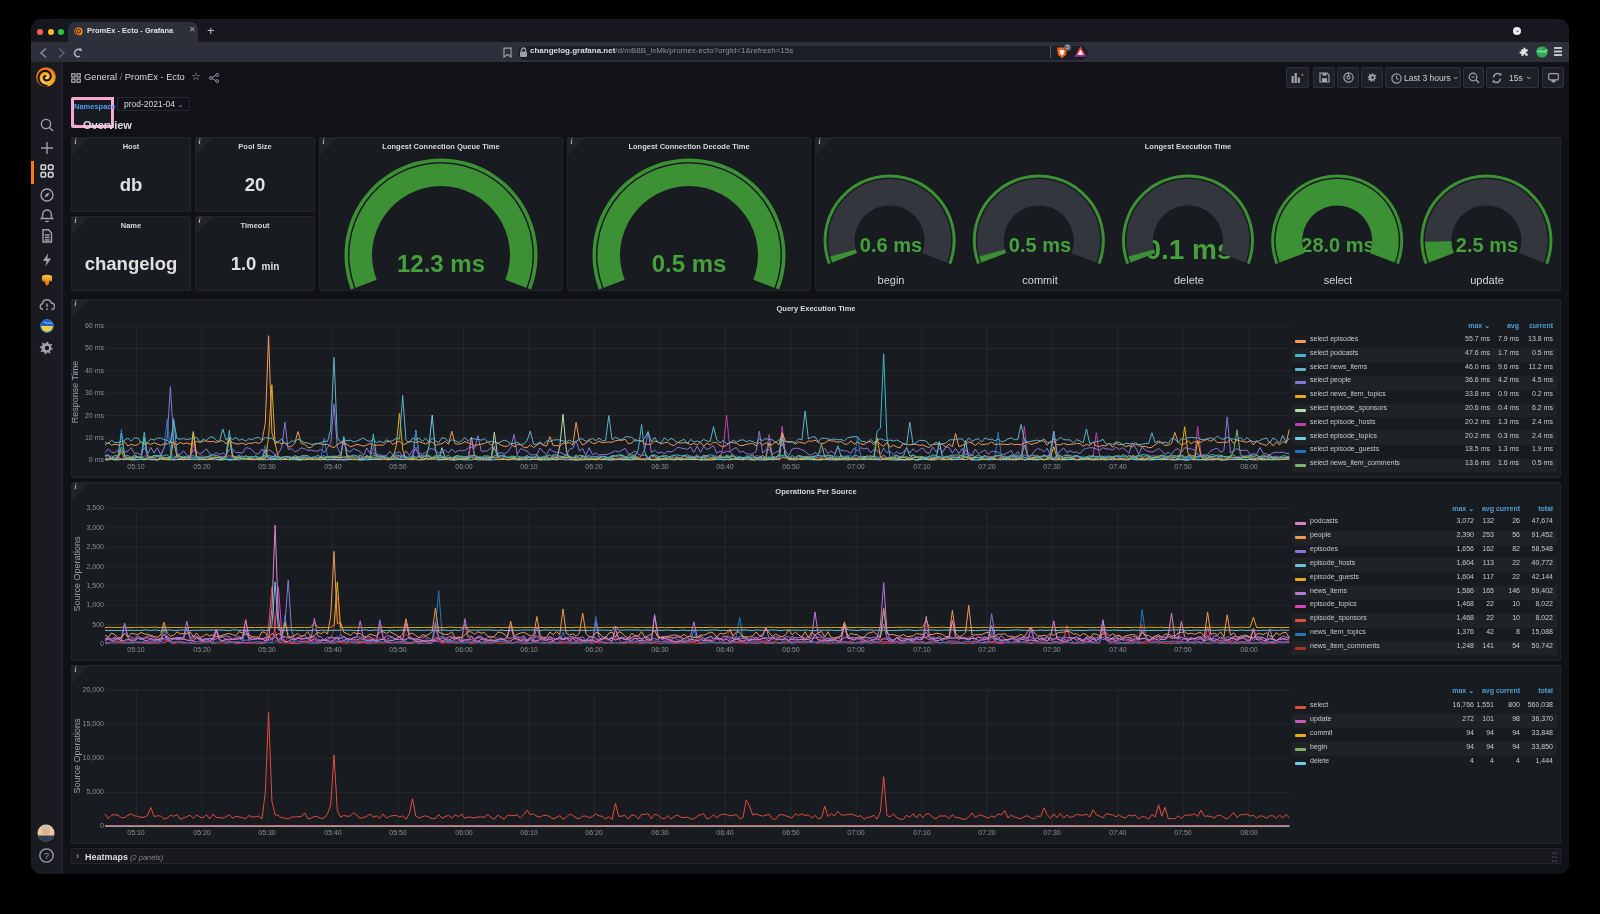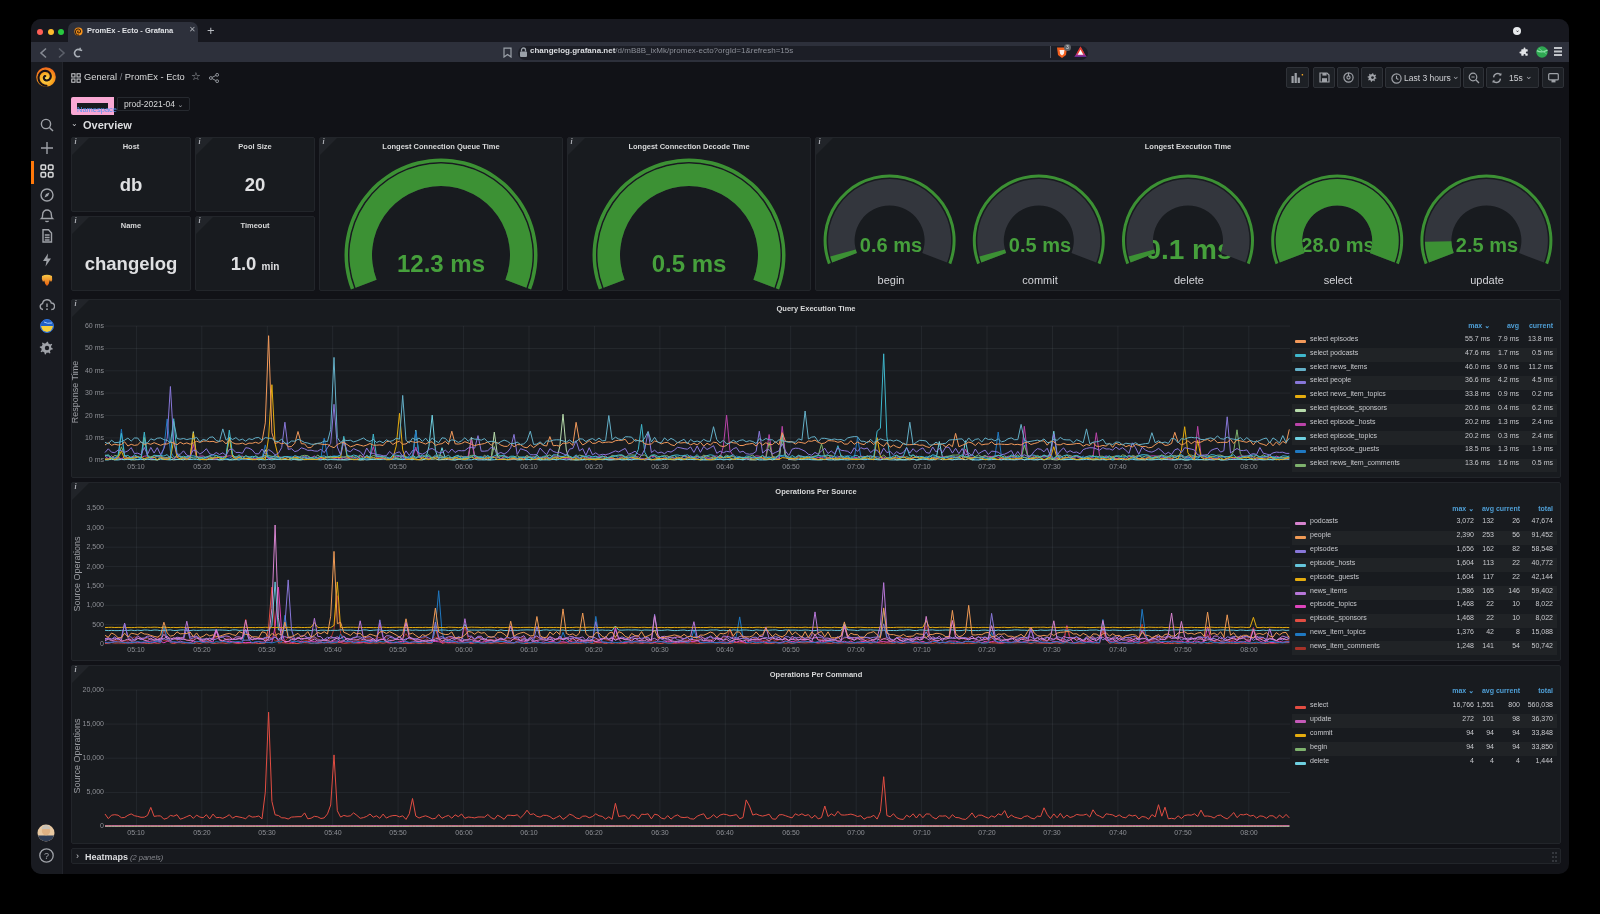--- a/index.html
+++ b/index.html
@@ -239,21 +239,21 @@
       <path d="M10.3 0.8 v2.6 h-2.6 Z" fill="#9fa2a8"></path>
       <path d="M1.7 11.2 v-2.6 h2.6 Z" fill="#9fa2a8"></path>
     </svg>
 <div class="abs" style="left:1478px;top:54px;font-size:8.5px;color:#d0d1d5">15s</div>
 <div class="abs" style="left:1494px;top:52px;font-size:9px;color:#9fa2a8">⌄</div>
     <div class="toolbtn" style="left:1511px;width:22px"></div>
     <svg class="abs" style="left:1516.5px;top:53.5px" width="11" height="10" viewBox="0 0 11 10">
 <rect x="0.7" y="0.7" width="9.6" height="6.2" rx="1" fill="none" stroke="#9fa2a8" stroke-width="1.2"></rect>
       <rect x="3.5" y="7" width="4" height="2.4" fill="#9fa2a8"></rect>
     </svg>
-    <div class="abs" style="left:40px;top:78px;width:43px;height:18px;background:#181b1f;border:6px solid #f9a8d4;border-radius:2px 0 0 2px;font-size:7.5px;font-weight:400;color:#5794f2;line-height:13px;text-align:center">Namespace</div>
+    <div class="abs" style="left:40px;top:78px;width:43px;height:31px;background:#181b1f;border:3px solid #f9a8d4;border-radius:2px 0 0 2px;font-size:7.5px;font-weight:700;color:#5794f2;line-height:13px;text-align:center">Namespace</div>
     <div class="abs" style="left:86px;top:78px;height:14px;padding:0 6px;background:#111217;border:1px solid #26292f;border-radius:0 2px 2px 0;font-size:8.5px;color:#d8d9da;line-height:13px">prod-2021-04 <span style="color:#9fa2a8;font-size:7px">⌄</span></div>
     <div class="abs" style="left:40px;top:100px;font-size:8px;color:#c7c8cc">⌄</div>
     <div class="abs" style="left:52px;top:99.5px;font-size:11px;font-weight:700;color:#dcdde0">Overview</div>
     <div class="panel" style="left:40px;top:118px;width:120px;height:75px">
       <div class="icorner"></div>
       <div class="idot">i</div>
       <div class="ptitle">Host</div>
       <div class="statval" style="top:36px;font-size:18.5px">db</div>
     </div>
     <div class="panel" style="left:164px;top:118px;width:120px;height:75px">
@@ -330,21 +330,20 @@
       <div class="ptitle">Query Execution Time</div>
     </div>
     <div class="panel" style="left:40px;top:463px;width:1490px;height:179px">
       <div class="icorner"></div>
       <div class="idot">i</div>
       <div class="ptitle">Operations Per Source</div>
     </div>
     <div class="panel" style="left:40px;top:646px;width:1490px;height:179px">
       <div class="icorner"></div>
       <div class="idot">i</div>
-      <div class="ptitle">Operations Per Command</div>
     </div>
     <svg class="abs" style="left:40px;top:280px" width="1522px" height="564px" viewBox="71 299 1522 564">
       <line x1="105.0" y1="460.2" x2="1290.0" y2="460.2" stroke="rgba(204,208,220,0.07)" stroke-width="1"></line>
       <line x1="105.0" y1="437.9" x2="1290.0" y2="437.9" stroke="rgba(204,208,220,0.07)" stroke-width="1"></line>
       <line x1="105.0" y1="415.5" x2="1290.0" y2="415.5" stroke="rgba(204,208,220,0.07)" stroke-width="1"></line>
       <line x1="105.0" y1="393.1" x2="1290.0" y2="393.1" stroke="rgba(204,208,220,0.07)" stroke-width="1"></line>
       <line x1="105.0" y1="370.8" x2="1290.0" y2="370.8" stroke="rgba(204,208,220,0.07)" stroke-width="1"></line>
       <line x1="105.0" y1="348.5" x2="1290.0" y2="348.5" stroke="rgba(204,208,220,0.07)" stroke-width="1"></line>
       <line x1="105.0" y1="326.1" x2="1290.0" y2="326.1" stroke="rgba(204,208,220,0.07)" stroke-width="1"></line>
       <line x1="136.4" y1="326.1" x2="136.4" y2="460.2" stroke="rgba(204,208,220,0.07)" stroke-width="1"></line>

